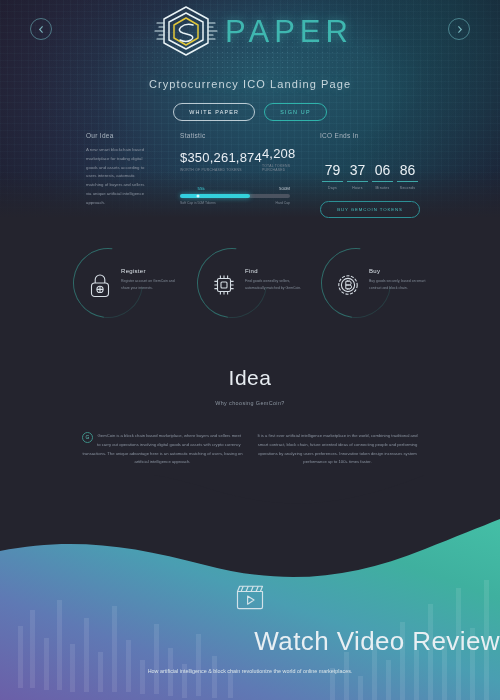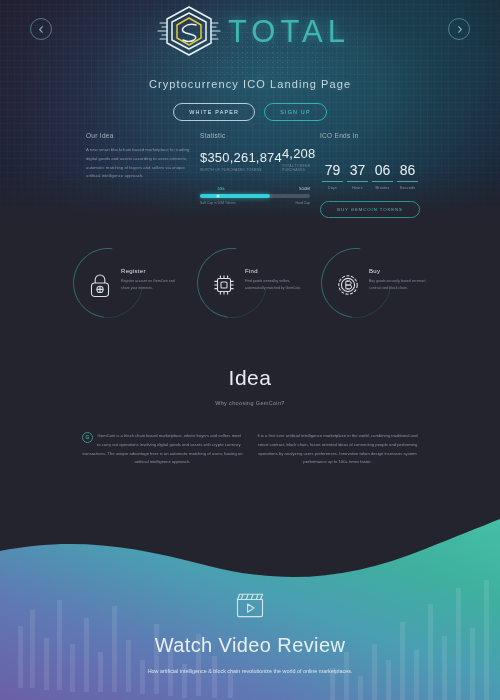--- a/index.html
+++ b/index.html
@@ -62,21 +62,21 @@
   }
   .hero-btns { display:flex; justify-content:center; gap:9px; margin-top:13px; }
   .btn-pill {
     font-size:5.4px; letter-spacing:1.2px; padding:5px 15px; border-radius:11px;
     background:transparent; cursor:pointer; white-space:nowrap;
   }
   .btn-white { border:1px solid rgba(225,235,240,.8); color:#e6eef2; }
   .btn-teal  { border:1px solid #2fb3ab; color:#4fd0c4; }
 
   
-  .stats-row { display:flex; padding:8px 80px 0 86px; gap:10px; position:relative; z-index:5; margin-top:-98px; }
+  .stats-row { display:flex; padding:8px 80px 0 86px; gap:30px; position:relative; z-index:5; margin-top:-98px; }
   .col-head { font-size:6.5px; color:#a9b4bf; letter-spacing:.3px; margin-bottom:7px; }
   .col-idea { width:118px; }
   .idea-body { font-size:4.3px; line-height:2.05; color:#8b94a1; }
   .col-stat { width:110px; }
   .stat-nums { display:flex; justify-content:space-between; align-items:flex-end; }
   .stat-big { font-size:13px; color:#e9eef3; font-weight:300; letter-spacing:.2px; }
   .stat-big.sm { font-size:13px; }
   .stat-cap { font-size:3.4px; color:#7d8794; letter-spacing:.25px; margin-top:3px; }
   .bar-wrap { margin-top:14px; }
   .bar-top { display:flex; justify-content:space-between; font-size:4.4px; }
@@ -123,21 +123,21 @@
     margin:0 4px 1px 0; shape-outside:circle();
   }
 
   
   .wave-sec { position:absolute; left:0; right:0; bottom:0; height:225px; overflow:hidden; }
   .wave-layer { position:absolute; inset:0; }
   .wave-layer svg { position:absolute; left:0; top:0; width:500px; height:225px; display:block; }
   .candles { position:absolute; left:0; right:0; bottom:0; height:160px; opacity:.17; }
   .video-inner { position:absolute; left:0; right:0; bottom:24px; text-align:center; z-index:6; }
   .clap { width:30px; height:26px; margin:0 auto 16px; color:#dfe9ee; opacity:.92; }
-  .video-title { font-size:20px; font-weight:300; color:#e8eff3; letter-spacing:.4px; }
+  .video-title { font-size:26px; font-weight:300; color:#e8eff3; letter-spacing:.4px;text-align:right; }
   .video-sub { font-size:5.4px; line-height:1.9; color:#dbe6ea; margin-top:9px; }
 </style>
 </head>
 <body>
 
 <div class="page">
 
   <section class="hero">
     <div class="hero-grid"></div>
     <div class="hero-dots"></div>
@@ -171,21 +171,21 @@
             </g>
             <g stroke="#e8f2f5" stroke-width="1.5">
               <path d="M44 23 Q37 21 32 25 Q28 29 34 31 L41 33 Q46 35 42 38 Q37 41 31 38"></path>
             </g>
             <g stroke="#cfe6ec" stroke-width="1.2">
               <path d="M15 21 L8 21 M15 25 L10 25 M15 29 L6 29 M15 33 L10 33 M15 37 L8 37"></path>
               <path d="M59 21 L66 21 M59 25 L64 25 M59 29 L68 29 M59 33 L64 33 M59 37 L66 37"></path>
             </g>
           </svg>
         </div>
-        <div class="logo-word right">TOTAL</div>
+        <div class="logo-word right">PAPER</div>
       </div>
 
       <div class="tagline">Cryptocurrency ICO Landing Page</div>
 
       <div class="hero-btns">
         <div class="btn-pill btn-white">WHITE PAPER</div>
         <div class="btn-pill btn-teal">SIGN UP</div>
       </div>
     </div>
     <div class="hero-fade"></div>

